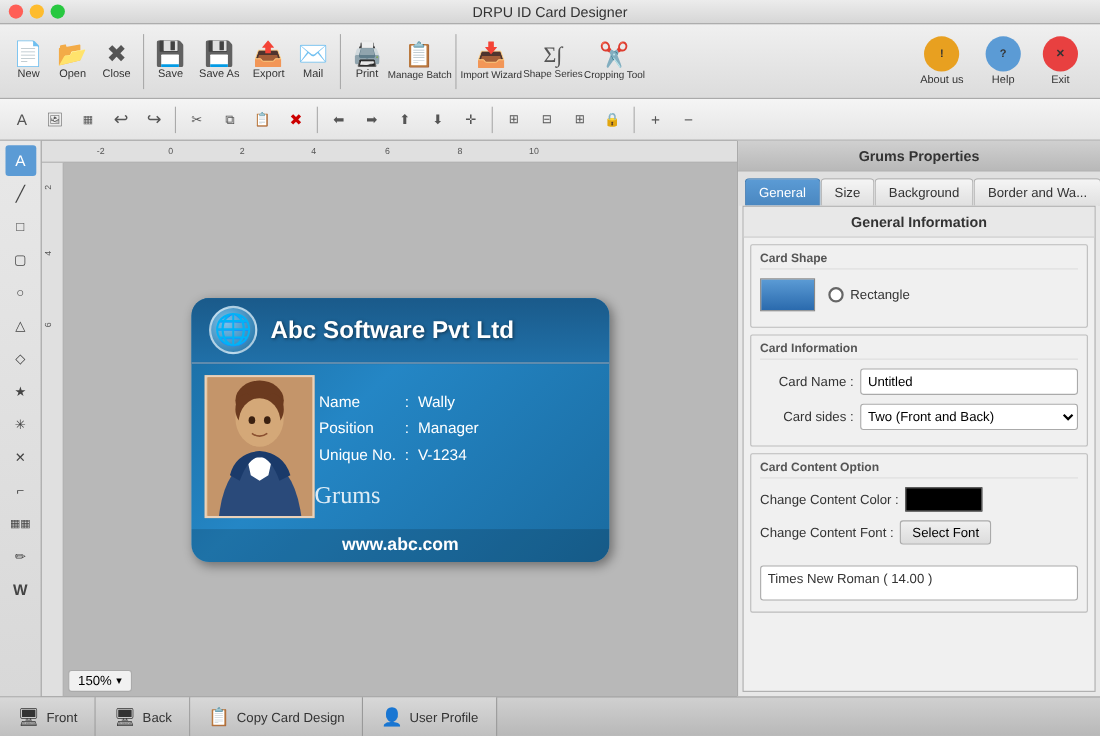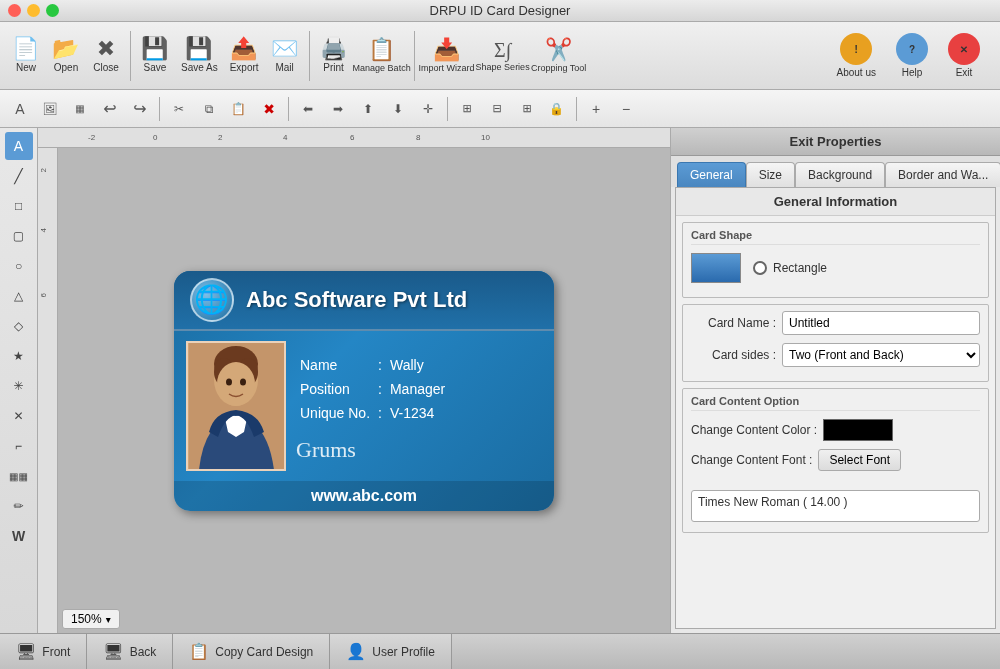--- a/index.html
+++ b/index.html
@@ -38,21 +38,21 @@
     #canvas-with-left-ruler { display: flex; flex: 1; }
     #ruler-left { width: 20px; background: #e0e0e0; border-right: 1px solid #aaa; position: relative; overflow: hidden; }
     #canvas-viewport { flex: 1; position: relative; overflow: auto; display: flex; align-items: center; justify-content: center; background: #b8b8b8; }
 
     
     #id-card-container { position: relative; }
     #id-card { width: 380px; height: 240px; background: linear-gradient(135deg, #1a6ba0 0%, #2486c5 40%, #1a6ba0 100%); border-radius: 16px; position: relative; overflow: hidden; box-shadow: 3px 3px 10px rgba(0,0,0,0.4); }
     #card-header { background: linear-gradient(to bottom, #1a5a8a, #2070a8); height: 60px; display: flex; align-items: center; padding: 0 16px; gap: 12px; border-bottom: 2px solid rgba(255,255,255,0.3); }
     #card-globe { width: 44px; height: 44px; border-radius: 50%; background: radial-gradient(circle at 35% 35%, #7cc0e8, #1a6ba0); border: 2px solid rgba(255,255,255,0.6); display: flex; align-items: center; justify-content: center; font-size: 28px; }
     #card-company { color: white; font-size: 22px; font-weight: bold; text-shadow: 1px 1px 3px rgba(0,0,0,0.5); }
-    #card-body { display: flex; padding: 10px 12px; gap: 10px; flex: 1; }
+    #card-body { display: flex; padding: 10px 12px; flex: 1; }
     #card-photo { width: 100px; height: 130px; background: #d4a574; border: 2px solid rgba(255,255,255,0.5); overflow: hidden; display: flex; align-items: center; justify-content: center; font-size: 50px; }
     #card-info { flex: 1; color: white; font-size: 14px; padding-top: 8px; }
     #card-info table { border-collapse: separate; border-spacing: 0 8px; }
     #card-info td { color: white; font-size: 14px; padding: 0 4px; }
     #card-footer { color: white; text-align: center; font-size: 16px; font-weight: bold; padding: 6px; background: rgba(0,0,0,0.15); }
 
     
     #right-panel { width: 330px; background: #e8e8e8; border-left: 1px solid #aaa; display: flex; flex-direction: column; }
     #card-properties-header { background: linear-gradient(to bottom, #d0d0d0, #b8b8b8); padding: 6px 12px; font-size: 13px; font-weight: bold; color: #333; border-bottom: 1px solid #999; text-align: center; }
 
@@ -327,21 +327,21 @@
           <span>150%</span>
           <span class="zoom-arrow">▾</span>
         </div>
       </div>
     </div>
   </div>
 
   <div id="right-panel">
 
     <div id="card-properties-header">
-      <span>Exit Properties</span>
+      <span>Grums Properties</span>
     </div>
 
     <div id="prop-tabs">
       <div class="prop-tab active">General</div>
       <div class="prop-tab">Size</div>
       <div class="prop-tab">Background</div>
       <div class="prop-tab">Border and Wa...</div>
     </div>
 
     <div id="prop-content">
@@ -355,20 +355,21 @@
           <div class="shape-preview"></div>
           <label class="radio-label">
             <div class="radio-btn"></div>
             <span>Rectangle</span>
           </label>
         </div>
 
       </div>
 
       <div style="border:1px solid #bbb;margin:6px;border-radius:2px;padding:6px 8px">
+        <div style="font-size:11px;color:#555;font-weight:bold;margin-bottom:8px;border-bottom:1px solid #ddd;padding-bottom:3px">Card Information</div>
         <div class="field-row">
           <label class="field-label">Card Name :</label>
           <input class="field-input" type="text" value="Untitled" style="">
         </div>
         <div class="field-row">
           <label class="field-label">Card sides :</label>
           <select class="field-select">
             <option>Two (Front and Back)</option>
           </select>
         </div>

